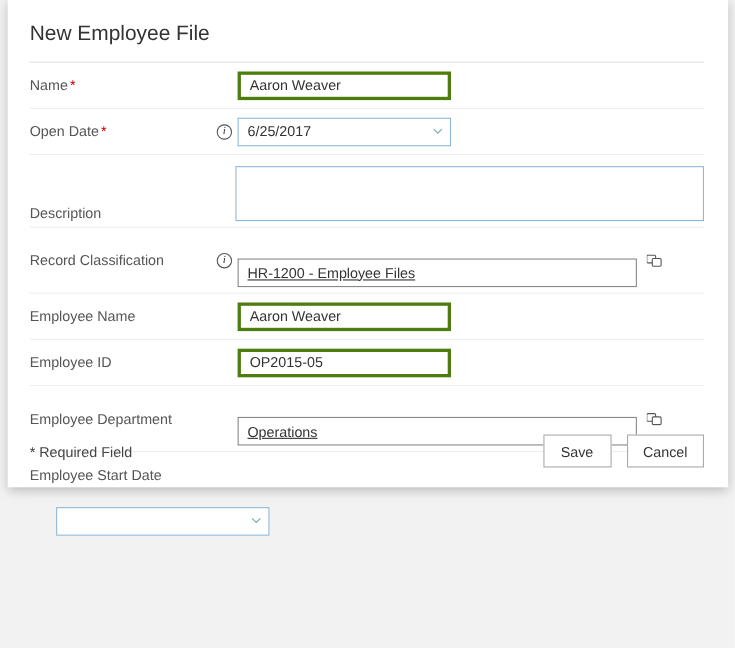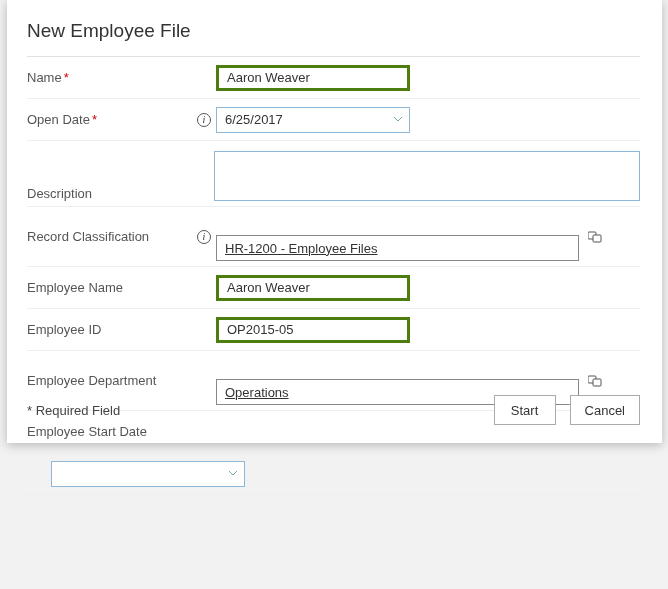--- a/index.html
+++ b/index.html
@@ -269,18 +269,18 @@
               <path d="M0 0 L4 4 L8 0" fill="none" stroke="#7aa" stroke-width="1"></path>
             </svg>
         </div>
       </div>
     </div>
   </div>
 
   <div class="footer">
     <div class="req-note">* Required Field</div>
     <div class="buttons">
-      <button class="btn">Start</button>
+      <button class="btn">Save</button>
       <button class="btn">Cancel</button>
     </div>
   </div>
 
 </div>
 
 </body></html>

